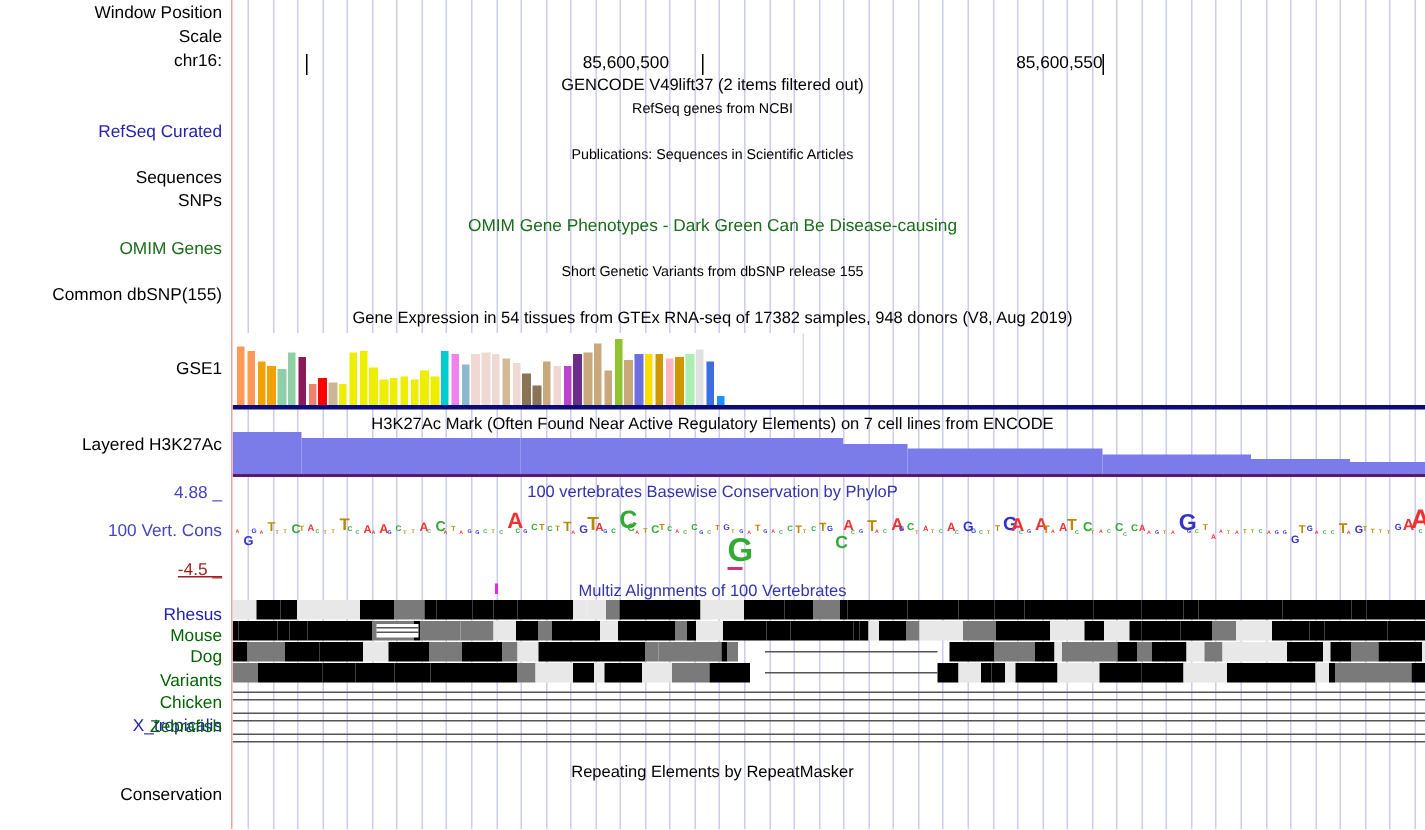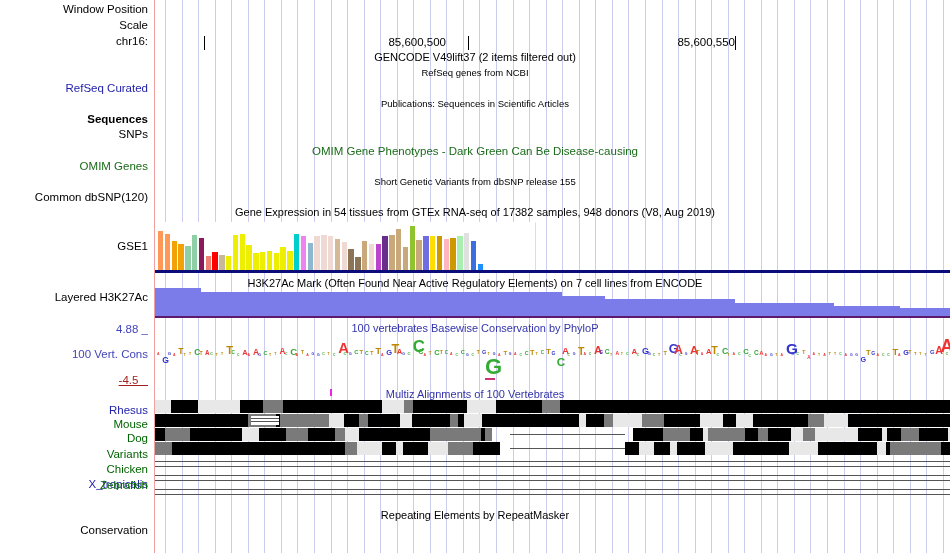--- a/index.html
+++ b/index.html
@@ -255,24 +255,24 @@
         <div class="gridline" style="left: 771px; background: rgb(204, 204, 238);"></div>
         <div class="gridline" style="left: 788px; background: rgb(204, 204, 238);"></div>
       </div>
   </div>
 
   <div id="left-panel">
       <div class="lbl " style="top: 3px;">Window Position</div>
       <div class="lbl " style="top: 19px;">Scale</div>
       <div class="lbl " style="top: 35px;">chr16:</div>
       <div class="lbl blue" style="top: 82px;">RefSeq Curated</div>
-      <div class="lbl " style="top: 113px; font-weight: bold;">Sequences</div>
+      <div class="lbl " style="top: 113px;">Sequences</div>
       <div class="lbl " style="top: 128px;">SNPs</div>
       <div class="lbl darkgreen" style="top: 160px;">OMIM Genes</div>
-      <div class="lbl " style="top: 191px;">Common dbSNP(120)</div>
+      <div class="lbl " style="top: 191px;">Common dbSNP(155)</div>
       <div class="lbl " style="top: 240px;">GSE1</div>
       <div class="lbl " style="top: 291px;">Layered H3K27Ac</div>
       <div class="lbl purple" style="top: 323px; text-align: right;">4.88 _</div>
       <div class="lbl purple" style="top: 348px;">100 Vert. Cons</div>
       <div class="lbl maroon" style="top: 374px;">-4.5 _</div>
       <div class="lbl blue" style="top: 404px;">Rhesus</div>
       <div class="lbl green" style="top: 418px;">Mouse</div>
       <div class="lbl green" style="top: 432px;">Dog</div>
       <div class="lbl green" style="top: 448px;">Variants</div>
       <div class="lbl green" style="top: 463px;">Chicken</div>

